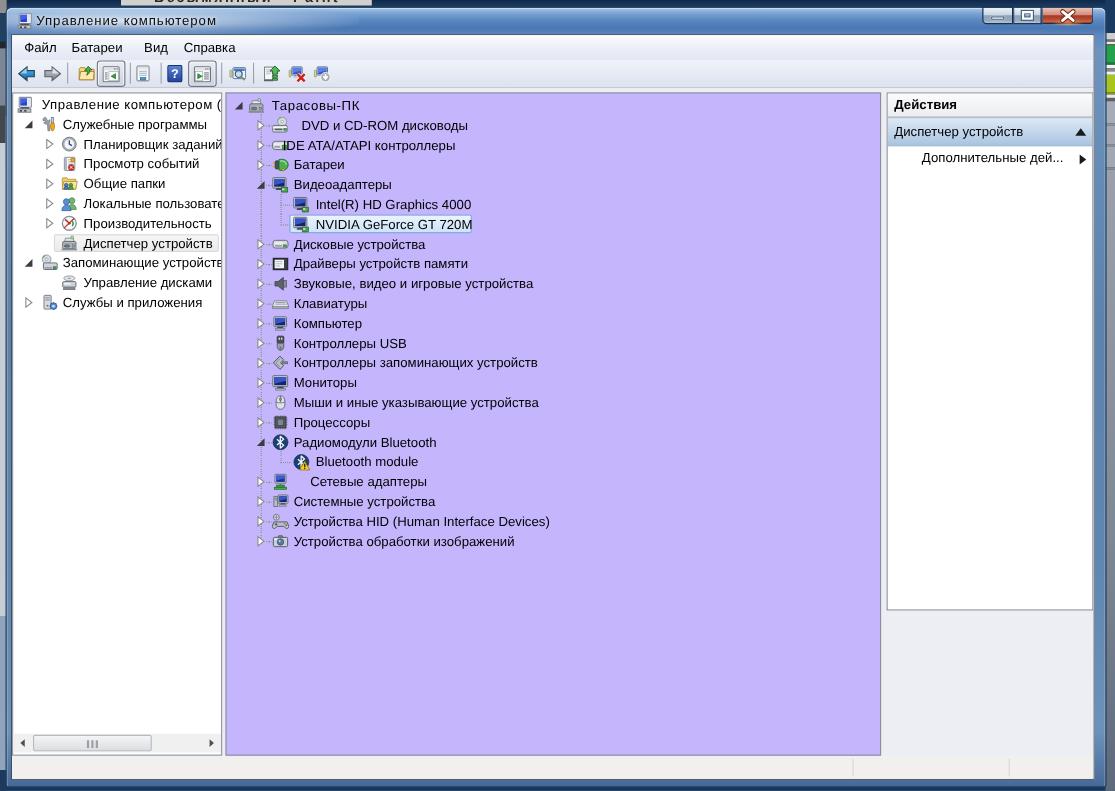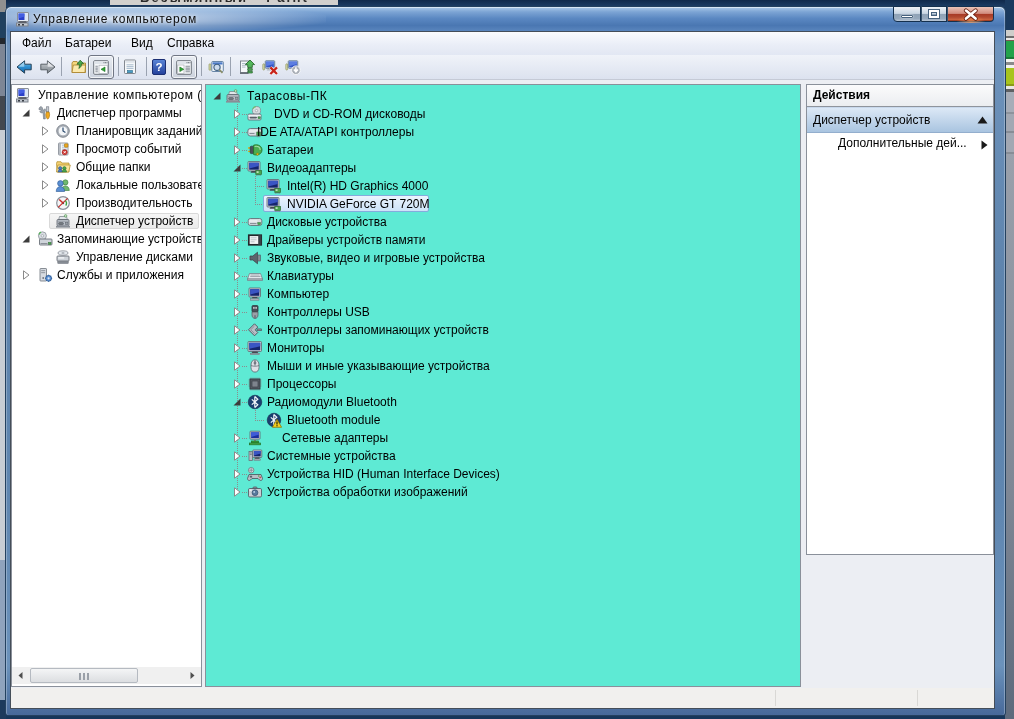--- a/index.html
+++ b/index.html
@@ -192,21 +192,21 @@
           </svg></div>
 <div class="lbl" style="left:26px;top:1px"><span style="letter-spacing:0.45px">Управление компьютером (локальным)</span></div>
 <svg class="abs" style="left:9px;top:23px" width="10" height="10" viewBox="0 0 10 10">
           <path d="M8.5 1.5 V8.5 H1.5z" fill="#3c3c3c"></path>
         </svg>
 <div style="position:absolute;left:25px;top:20px;width:16px;height:16px"><svg width="16" height="16" viewBox="0 0 16 16">
             <path d="M4.2 1.5 c-1.6.3-2.5 1.8-2.1 3.3 l1.6-.3.5 1.5-1.5.6 c.7 1.2 2.2 1.6 3.4 1 l.5 6.4 1.7-.1-.6-6.8 c.9-.9 1-2.3.4-3.4 l-1.3 1.2-1.2-.4-.1-1.6z" fill="#9aa2ab" stroke="#6d737c" stroke-width="0.6"></path>
             <rect x="9.6" y="1.8" width="2.2" height="5" fill="#c7ccd3" stroke="#6d737c" stroke-width="0.6"></rect>
             <path d="M9.3 7 h2.8 l.5 2.5 c0 2-.8 4.5-1.9 4.5 -1.1 0-1.9-2.5-1.9-4.5z" fill="#f0a81d" stroke="#a06d10" stroke-width="0.6"></path>
           </svg></div>
-<div class="lbl" style="left:45px;top:19px">Диспетчер программы</div>
+<div class="lbl" style="left:45px;top:19px">Служебные программы</div>
 <svg class="abs" style="left:28px;top:41px" width="10" height="10" viewBox="0 0 10 10">
           <path d="M2.5 0.8 L8 5 L2.5 9.2z" fill="#fff" stroke="#8a8a8a" stroke-width="1"></path>
         </svg>
 <div style="position:absolute;left:43px;top:38px;width:16px;height:16px"><svg width="16" height="16" viewBox="0 0 16 16">
             <circle cx="8" cy="8" r="6.3" fill="#aeb4bc" stroke="#6d737c" stroke-width="0.8"></circle>
             <circle cx="8" cy="8" r="4.8" fill="#f4f6f8" stroke="#878d96" stroke-width="0.5"></circle>
             <path d="M8 4.6 V8 l2.4 1.4" stroke="#2a4a6e" stroke-width="1.2" fill="none"></path>
           </svg></div>
 <div class="lbl" style="left:64px;top:37px">Планировщик заданий</div>
 <svg class="abs" style="left:28px;top:59px" width="10" height="10" viewBox="0 0 10 10">
@@ -305,21 +305,21 @@
 <svg class="abs" style="left:176px;top:4px" width="9" height="9" viewBox="0 0 9 9">
             <path d="M2.5 1 L6.5 4.5 L2.5 8z" fill="#505050"></path>
           </svg>
 <div class="abs" style="left:18px;top:1px;width:108px;height:15px;border:1px solid #b5bac1;border-radius:2px;background:linear-gradient(180deg,#f4f5f6,#dcdee1)">
 <div class="abs" style="left:48px;top:4px;width:1.5px;height:7px;background:#9aa0a8"></div>
 <div class="abs" style="left:52px;top:4px;width:1.5px;height:7px;background:#9aa0a8"></div>
 <div class="abs" style="left:56px;top:4px;width:1.5px;height:7px;background:#9aa0a8"></div>
 </div>
         </div>
 </div>
-<div class="abs" style="left:194px;top:52px;width:596px;height:603px;border:1px solid #8a909a;background:#5eead4;overflow:hidden">
+<div class="abs" style="left:194px;top:52px;width:596px;height:603px;border:1px solid #8a909a;background:#c4b5fd;overflow:hidden">
 <div class="abs" style="left:31px;top:19px;width:1px;height:389px;background:repeating-linear-gradient(180deg,#8c8c8c 0 1px,transparent 1px 2px)"></div>
 <div class="abs" style="left:49px;top:91px;width:1px;height:28px;background:repeating-linear-gradient(180deg,#8c8c8c 0 1px,transparent 1px 2px)"></div>
 <div class="abs" style="left:49px;top:325px;width:1px;height:11px;background:repeating-linear-gradient(180deg,#8c8c8c 0 1px,transparent 1px 2px)"></div>
 <svg class="abs" style="left:6px;top:6px" width="10" height="10" viewBox="0 0 10 10">
           <path d="M8.5 1.5 V8.5 H1.5z" fill="#3c3c3c"></path>
         </svg>
 <div style="position:absolute;left:19px;top:3px;width:16px;height:16px"><svg width="16" height="16" viewBox="0 0 16 16">
             <path d="M4.5 3.5 h7 l.8 3 h-8.6z" fill="#e2e6ea" stroke="#767c85" stroke-width="0.7"></path>
             <circle cx="10.6" cy="2.9" r="1.3" fill="#bfe3bf" stroke="#4a8a4c" stroke-width="0.6"></circle>
             <rect x="2" y="6.5" width="12" height="6.5" rx="1" fill="#b9bfc7" stroke="#5d636c" stroke-width="0.8"></rect>

